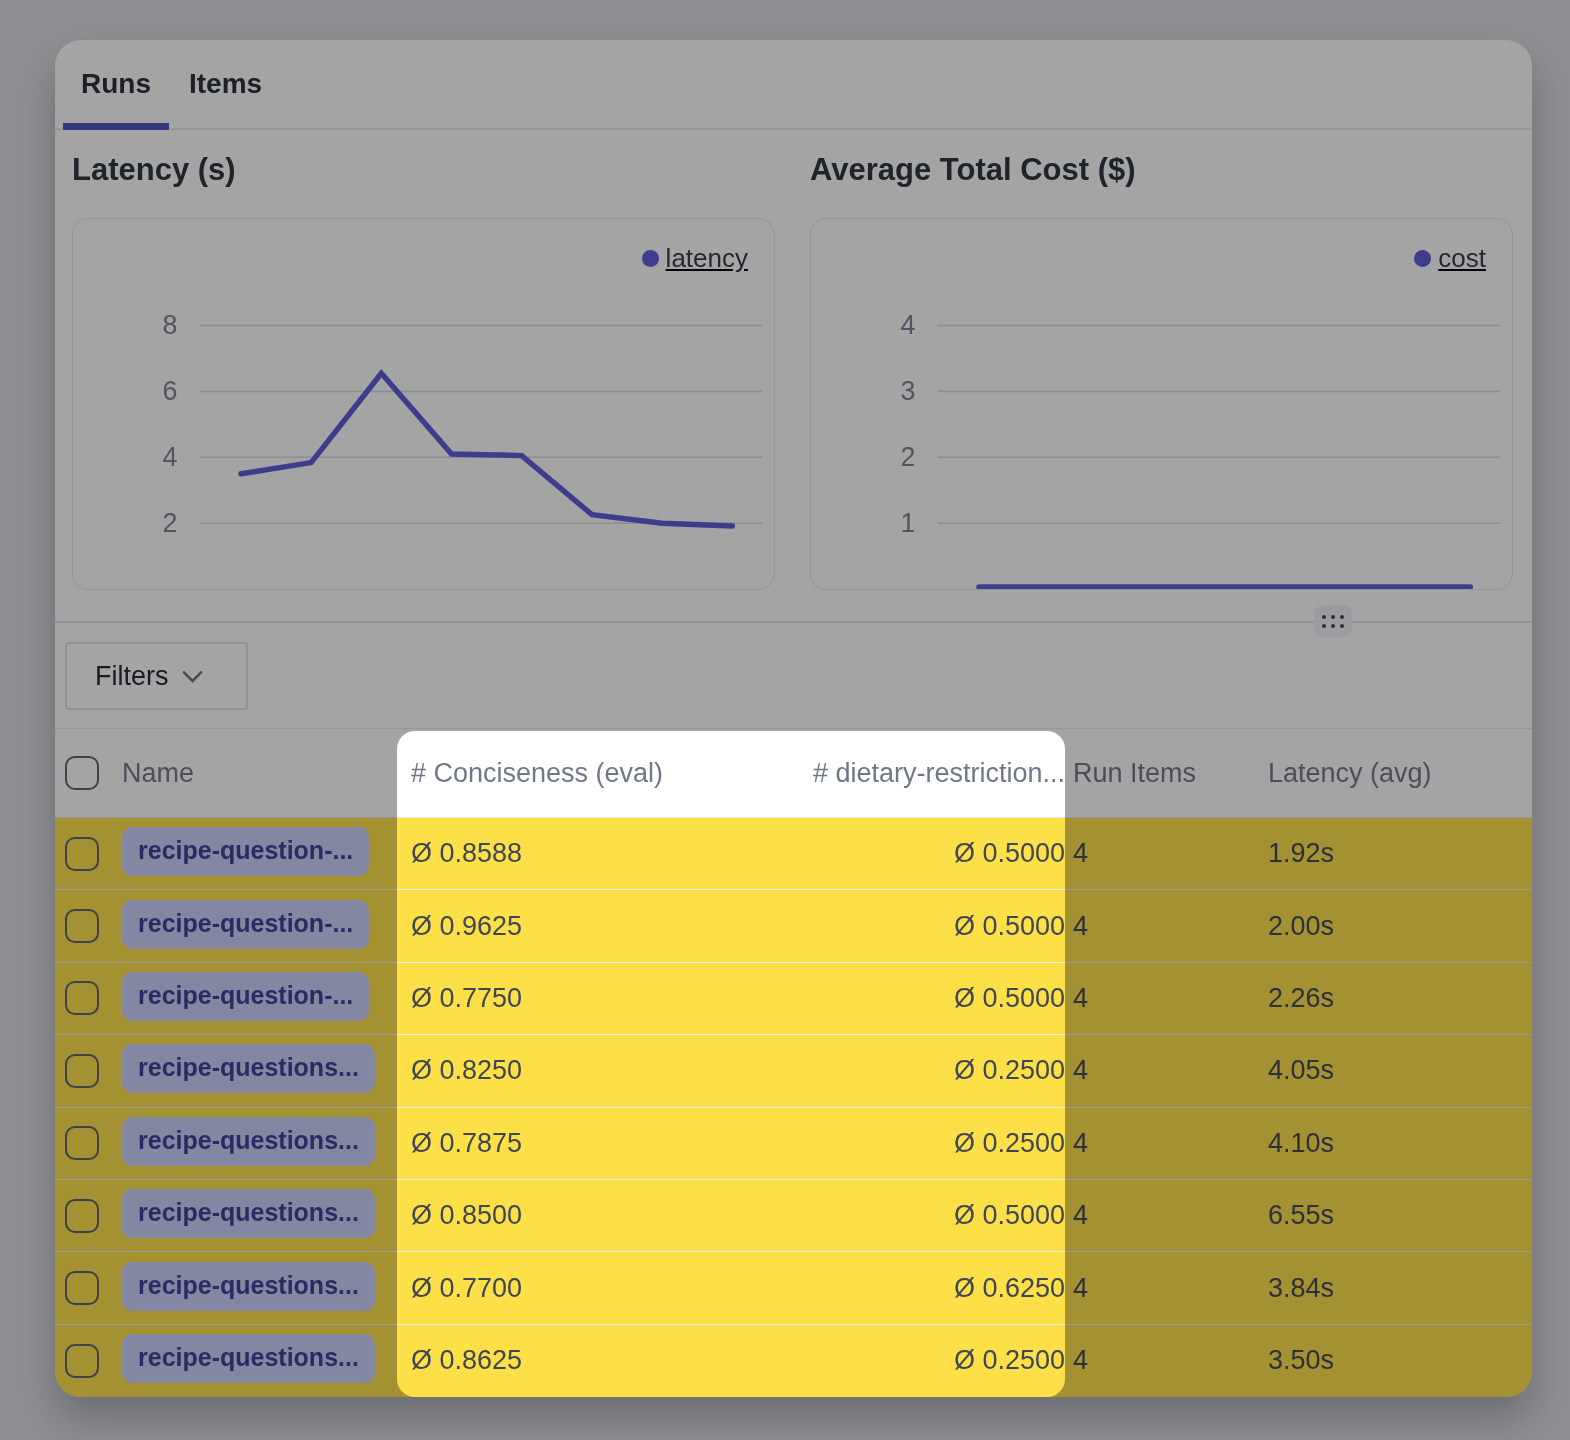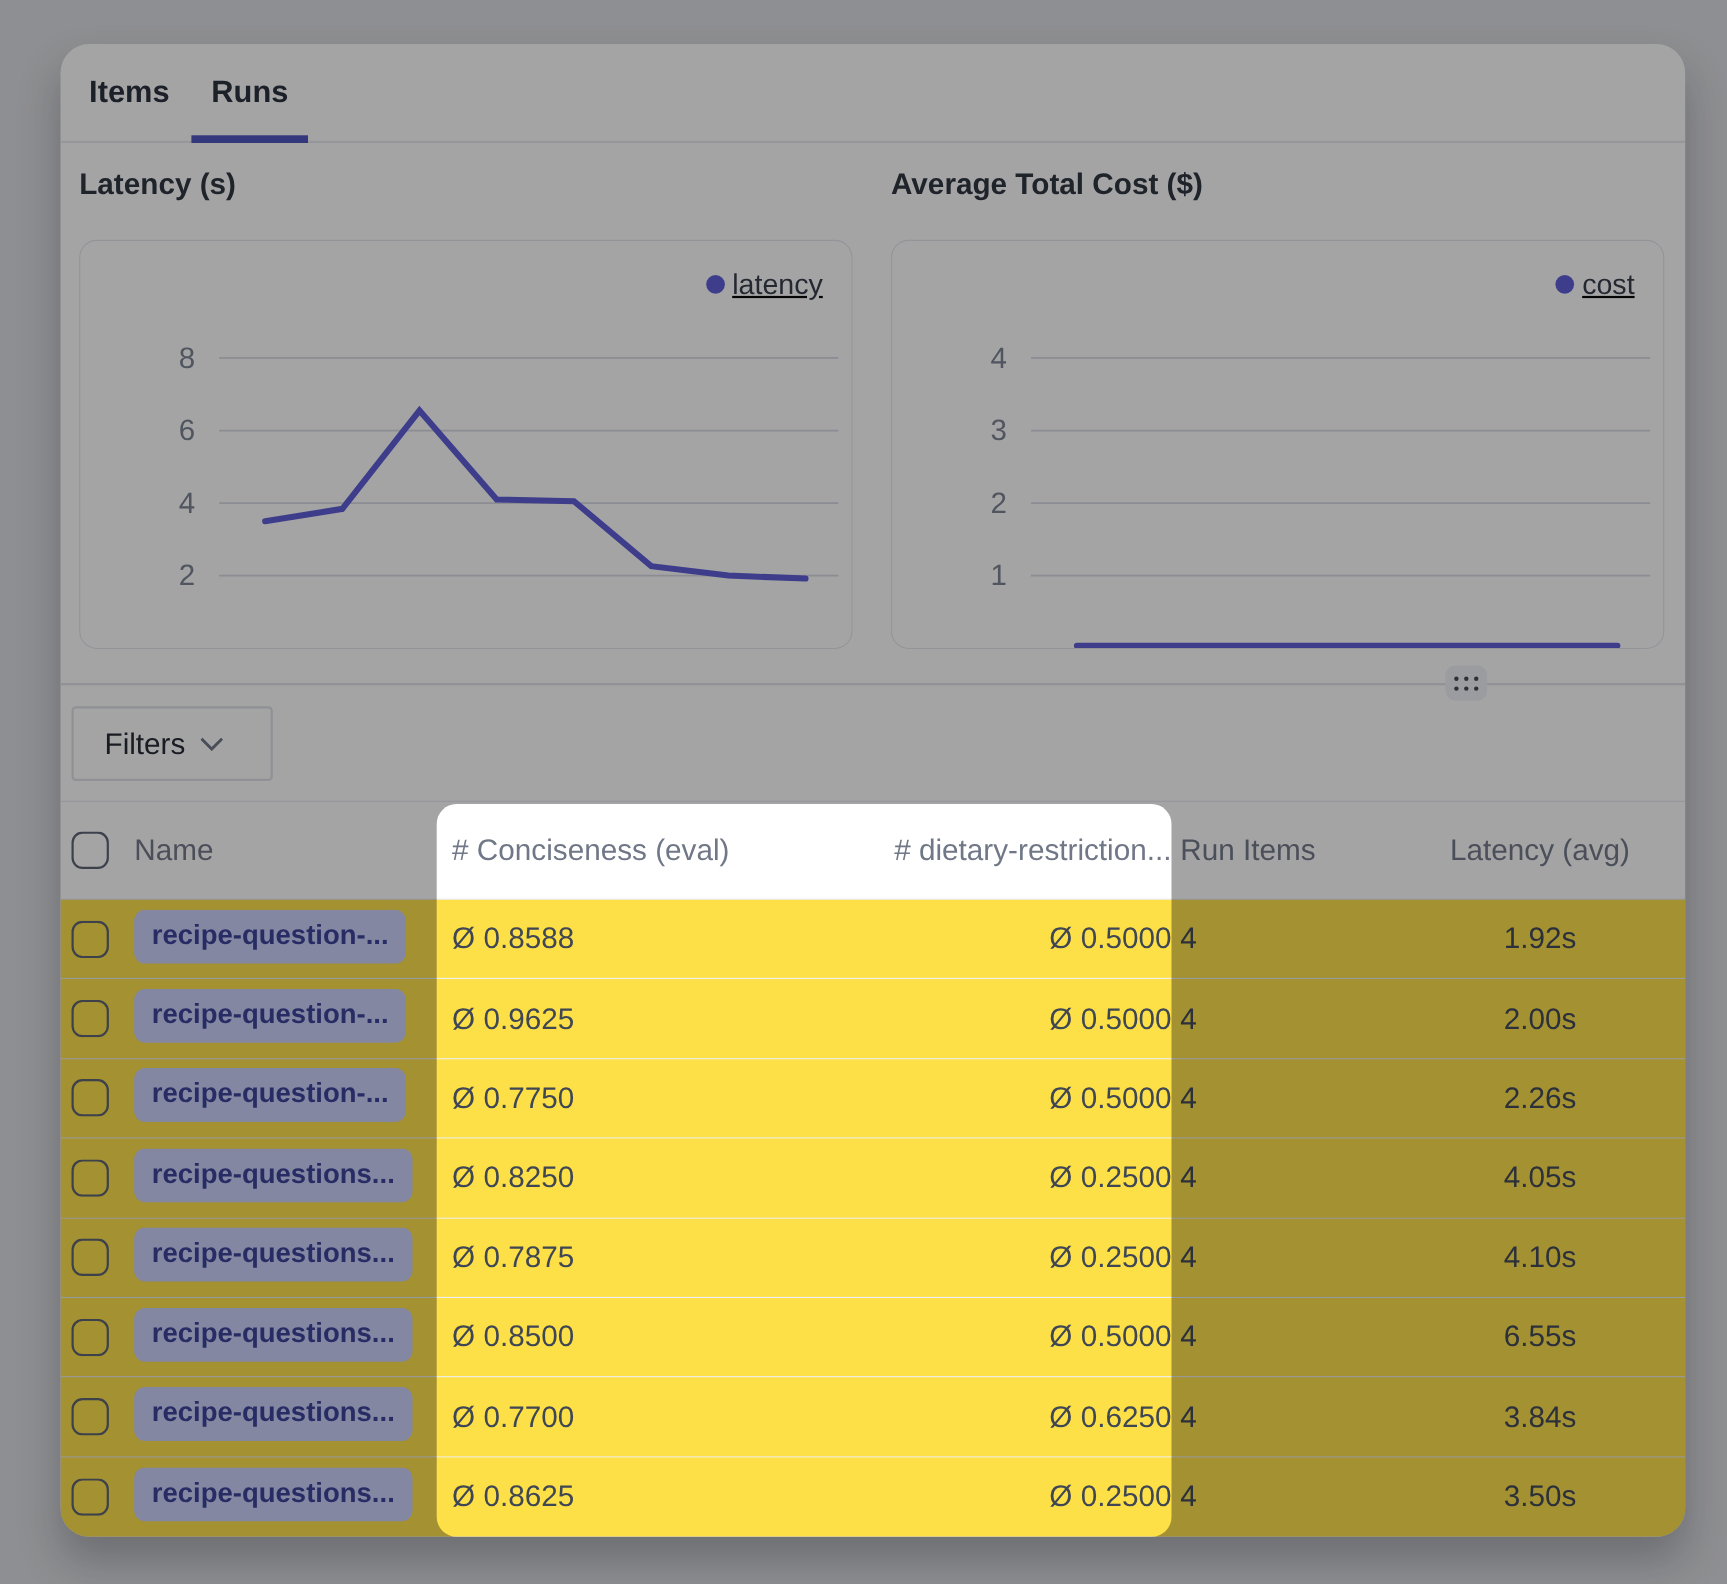--- a/index.html
+++ b/index.html
@@ -29,21 +29,21 @@
     padding:0 18px; font-size:28px; font-weight:600; color:#262c37;
     cursor:pointer;
   }
   .tab .tab-underline {
     position:absolute; left:0; right:0; bottom:-2px; height:7px;
     background:var(--tab-underline,#4a50bd);
   }
 
   
   .chart-title {
-    position:absolute; top:112px; font-size:27px; font-weight:600; color:#2b303b;
+    position:absolute; top:112px; font-size:31px; font-weight:600; color:#2b303b;
   }
   .chart-title.t-left { left:17px; }
   .chart-title.t-right { left:755px; }
 
   .chart-card {
     position:absolute; top:178px; width:703px; height:372px;
     border:1.5px solid #e4e6eb; border-radius:16px; overflow:hidden;
     background:#ffffff;
   }
   .chart-card.c-left { left:17px; }
@@ -91,21 +91,21 @@
   }
   .thead { height:90px; border-top:1.5px solid #e6e8ed; border-bottom:1.5px solid #e6e8ed; }
   .trow  { height:72.4px; border-bottom:1.5px solid #edeff4; background:#fde047; }
   .trow:last-child { border-bottom:none; }
 
   .cell { overflow:hidden; white-space:nowrap; }
   .c-name { padding-left:12px; }
   .c-conc { padding-left:14px; }
   .c-diet { padding-left:13px;text-align:right; }
   .c-run  { padding-left:8px;  }
-  .c-lat  { padding-left:13px;text-align:center; }
+  .c-lat  { padding-left:13px; }
 
   .th { font-size:27px; font-weight:500; color:#707787; }
   .val { font-size:27px; color:#3f4654; }
 
   .checkbox {
     display:block; margin-left:10px; width:34px; height:34px;
     border:2.5px solid #596070; border-radius:10px; background:transparent; cursor:pointer;
   }
 
   .badge {
@@ -122,26 +122,26 @@
     box-shadow:0 0 0 3000px var(--dim,rgba(12,12,16,0.375));
   }
 </style>
 </head>
 <body>
 
 <div class="screen">
   <div class="card">
 
     <div class="tabbar">
-      <div class="tab">
-        <span>Items</span>
-      </div>
       <div class="tab active">
         <span>Runs</span>
         <span class="tab-underline"></span>
+      </div>
+      <div class="tab">
+        <span>Items</span>
       </div>
     </div>
 
     <div class="chart-title t-left">Latency (s)</div>
     <div class="chart-title t-right">Average Total Cost ($)</div>
 
     <div class="chart-card c-left">
       <svg id="chart-latency" viewBox="0 0 703 372">
           <line x1="126" x2="692" y1="107.0" y2="107.0" stroke="#d7dae0" stroke-width="1.6"></line>
           <text x="104" y="116.0" text-anchor="end" fill="#78808f" font-size="27">8</text>

